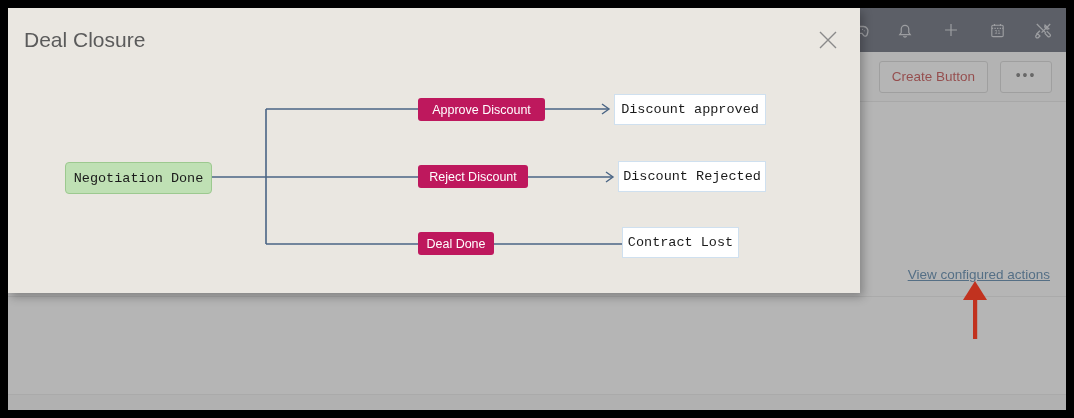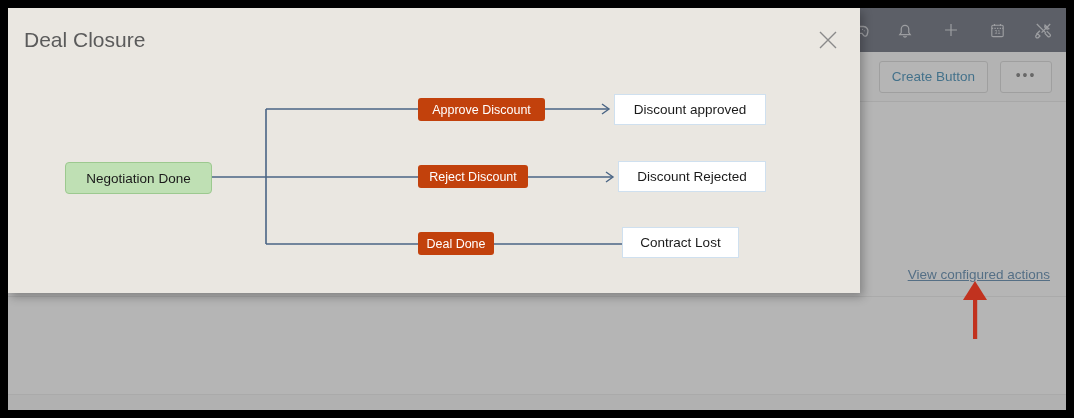--- a/index.html
+++ b/index.html
@@ -57,21 +57,21 @@
     justify-content: flex-end;
     padding-right: 14px;
     gap: 12px;
   }
   .tb-btn {
     height: 32px;
     border: 1px solid #cfcfcf;
     background: #fff;
     border-radius: 3px;
     font-size: 13.5px;
-    color: #0369a1;
+    color: #b91c1c;
     padding: 0 12px;
     display: flex; align-items: center; justify-content: center;
     font-family: "Liberation Sans", sans-serif;
   }
   .tb-btn.dots { width: 52px; letter-spacing: 2px; font-size: 14px; color: #555; padding-bottom:4px;}
 
   
   #content {
     position: absolute; left: 0; top: 94px;
     width: 1058px; height: 308px;
@@ -136,36 +136,36 @@
   
   #diagram {
     position: absolute;
     left: 0; top: 0; width: 852px; height: 285px;
   }
   .node {
     position: absolute;
     display: flex; align-items: center; justify-content: center;
     font-size: 13.5px;
     color: #1a1a1a;
-    font-family: Liberation Sans, sans-serif;
+    font-family: Liberation Mono, monospace;
     white-space: nowrap;
   }
   .node.start {
     background: #bfe0b4;
     border: 1px solid #9cc98f;
     border-radius: 4px;
   }
   .node.end {
     background: #ffffff;
     border: 1px solid #cfe0ef;
   }
   .edge-label {
     position: absolute;
     display: flex; align-items: center; justify-content: center;
-    background: #c2410c;
+    background: #be185d;
     color: #ffffff;
     font-size: 12.5px;
     border-radius: 3px;
     font-family: "Liberation Sans", sans-serif;
     white-space: nowrap;
     z-index: 5;
   }
 
   
   #annot-arrow {

